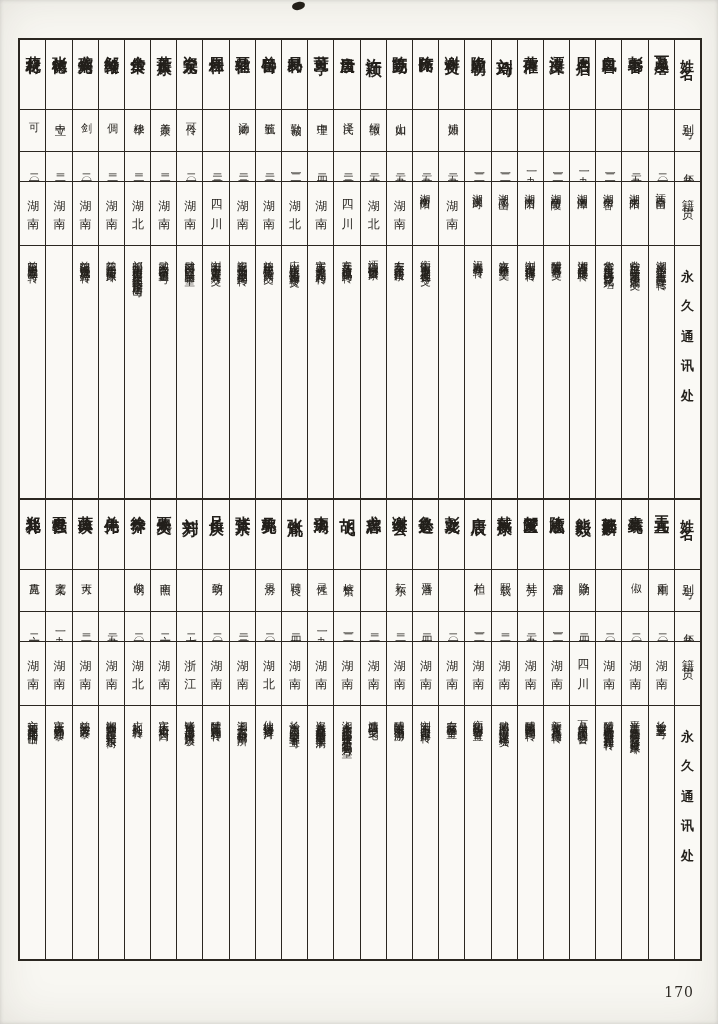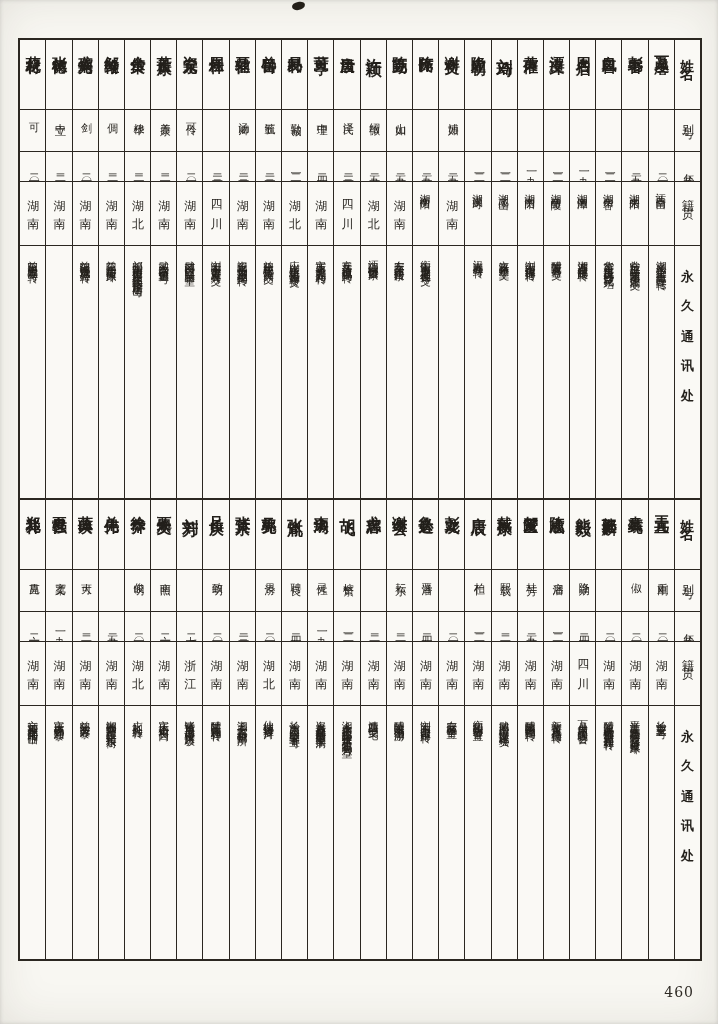--- a/index.html
+++ b/index.html
@@ -958,14 +958,14 @@
             <span class="vtext">湖南</span>
           </div>
           <div class="cell address">
             <span class="vtext">宁远柏家坪邮局转神山下</span>
           </div>
         </div>
       </div>
 
   </div>
 
-  <div class="page-number">460</div>
+  <div class="page-number">170</div>
 </div>
 
 </body></html>

